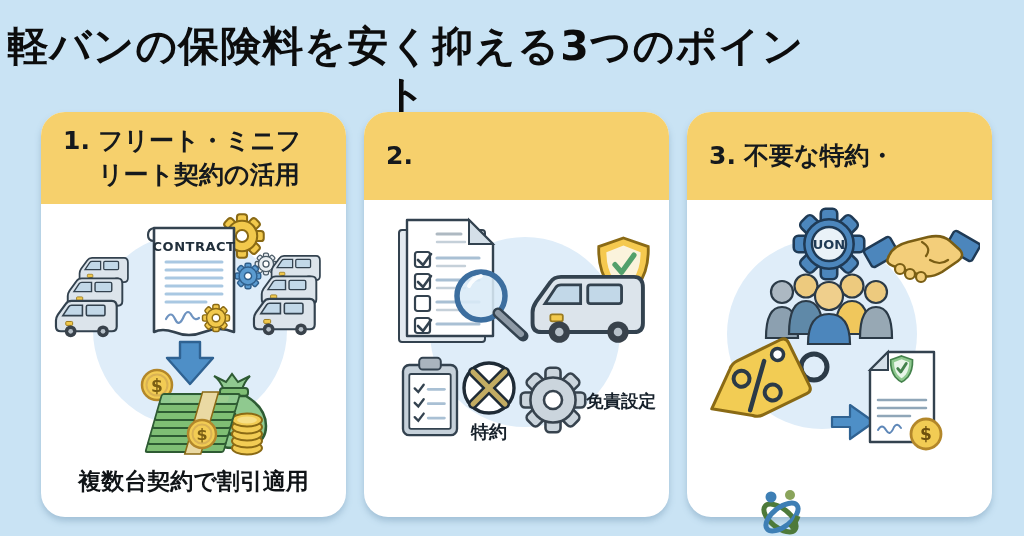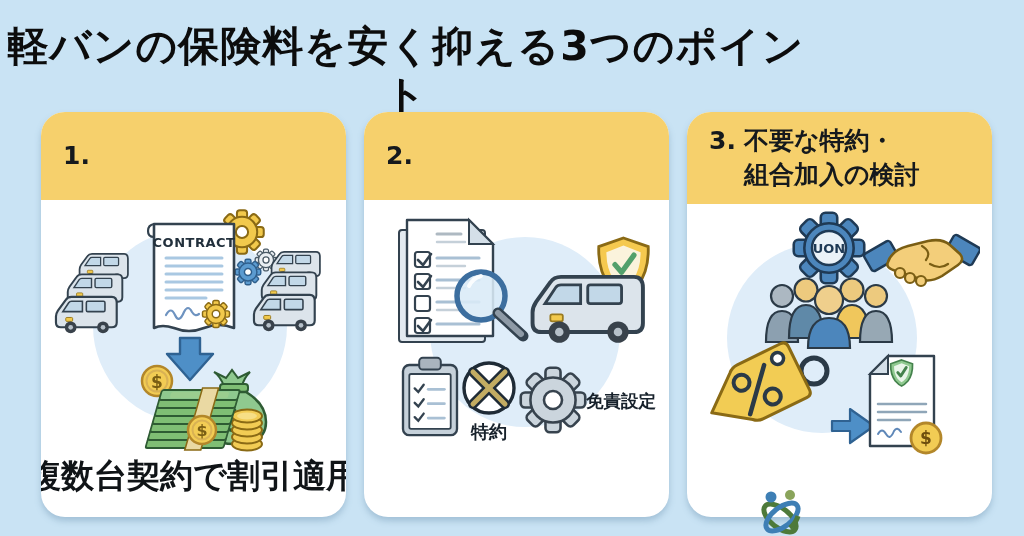--- a/index.html
+++ b/index.html
@@ -24,21 +24,21 @@
     background:#F6D06C;min-height:64px;
     padding:12px 14px 12px 22px;display:flex;align-items:center;
   }
   .card-title{display:flex;font-size:25px;font-weight:800;color:#15191D;line-height:1.35;}
   .card-num{margin-right:8px;flex:0 0 auto;}
   .card-body{
     flex:1;display:flex;flex-direction:column;align-items:center;
     justify-content:space-between;padding:4px 10px 20px;
   }
   svg.illus{width:280px;height:250px;display:block;}
-  .caption{font-size:33px;font-weight:800;color:#101417;white-space:nowrap;}
+  .caption{font-size:23px;font-weight:800;color:#101417;white-space:nowrap;}
   .logo{position:absolute;right:4px;bottom:0;width:54px;height:48px;}
   svg text{font-family:"DejaVu Sans","Liberation Sans",sans-serif;}
 </style>
 </head>
 <body>
 
 <svg width="0" height="0" style="position:absolute" aria-hidden="true">
   <defs>
     <g id="van">
       <path d="M7,36 Q2,36 2,31 L2,25 Q2,22 4,19 L12,8 Q14,5 18,5 L59,5 Q64,5 64,11 L64,31 Q64,36 59,36 Z" fill="#DCE4EB" stroke="#33424F" stroke-width="2.2"></path>
@@ -67,20 +67,24 @@
 
 <div class="page">
   <h1 class="page-title">軽バンの保険料を安く抑える3つのポイント</h1>
 
   <div class="cards">
 
     <section class="card">
       <header class="card-header">
         <div class="card-title">
           <span class="card-num">1.</span>
+          <span>
+            <span>フリート・ミニフ</span><br>
+            <span>リート契約の活用</span>
+          </span>
         </div>
       </header>
       <div class="card-body">
         <svg class="illus" viewBox="0 0 280 250">
           <circle cx="136" cy="122" r="97" fill="#DFEDF9"></circle>
           <g>
             <use href="#gear" transform="translate(188,28) scale(1.45)" fill="#F2C94C" stroke="#8A6A15" stroke-width="1.4"></use>
             <use href="#gear" transform="translate(212,56) scale(0.72)" fill="#E9EEF2" stroke="#4A5A66" stroke-width="1.8"></use>
             <use href="#gear" transform="translate(194,68) scale(0.85)" fill="#5B9BD0" stroke="#2F5F8C" stroke-width="1.7"></use>
           </g>
@@ -218,21 +222,20 @@
         </svg>
       </div>
     </section>
 
     <section class="card">
       <header class="card-header">
         <div class="card-title">
           <span class="card-num">3.</span>
           <span>
             <span>不要な特約・</span><br>
-            <span>組合加入の検討</span>
           </span>
         </div>
       </header>
       <div class="card-body">
         <svg class="illus" viewBox="0 0 280 250">
           <circle cx="122" cy="130" r="95" fill="#DFEDF9"></circle>
           <g>
             <use href="#gear" transform="translate(129,40) scale(2.35)" fill="#4C86BC" stroke="#1F3A55" stroke-width="1.1"></use>
             <circle cx="129" cy="40" r="17" fill="#EAF2F8" stroke="#1F3A55" stroke-width="2.5"></circle>
             <text x="129" y="45" text-anchor="middle" font-size="13" font-weight="800" fill="#1F3A55">UON</text>

